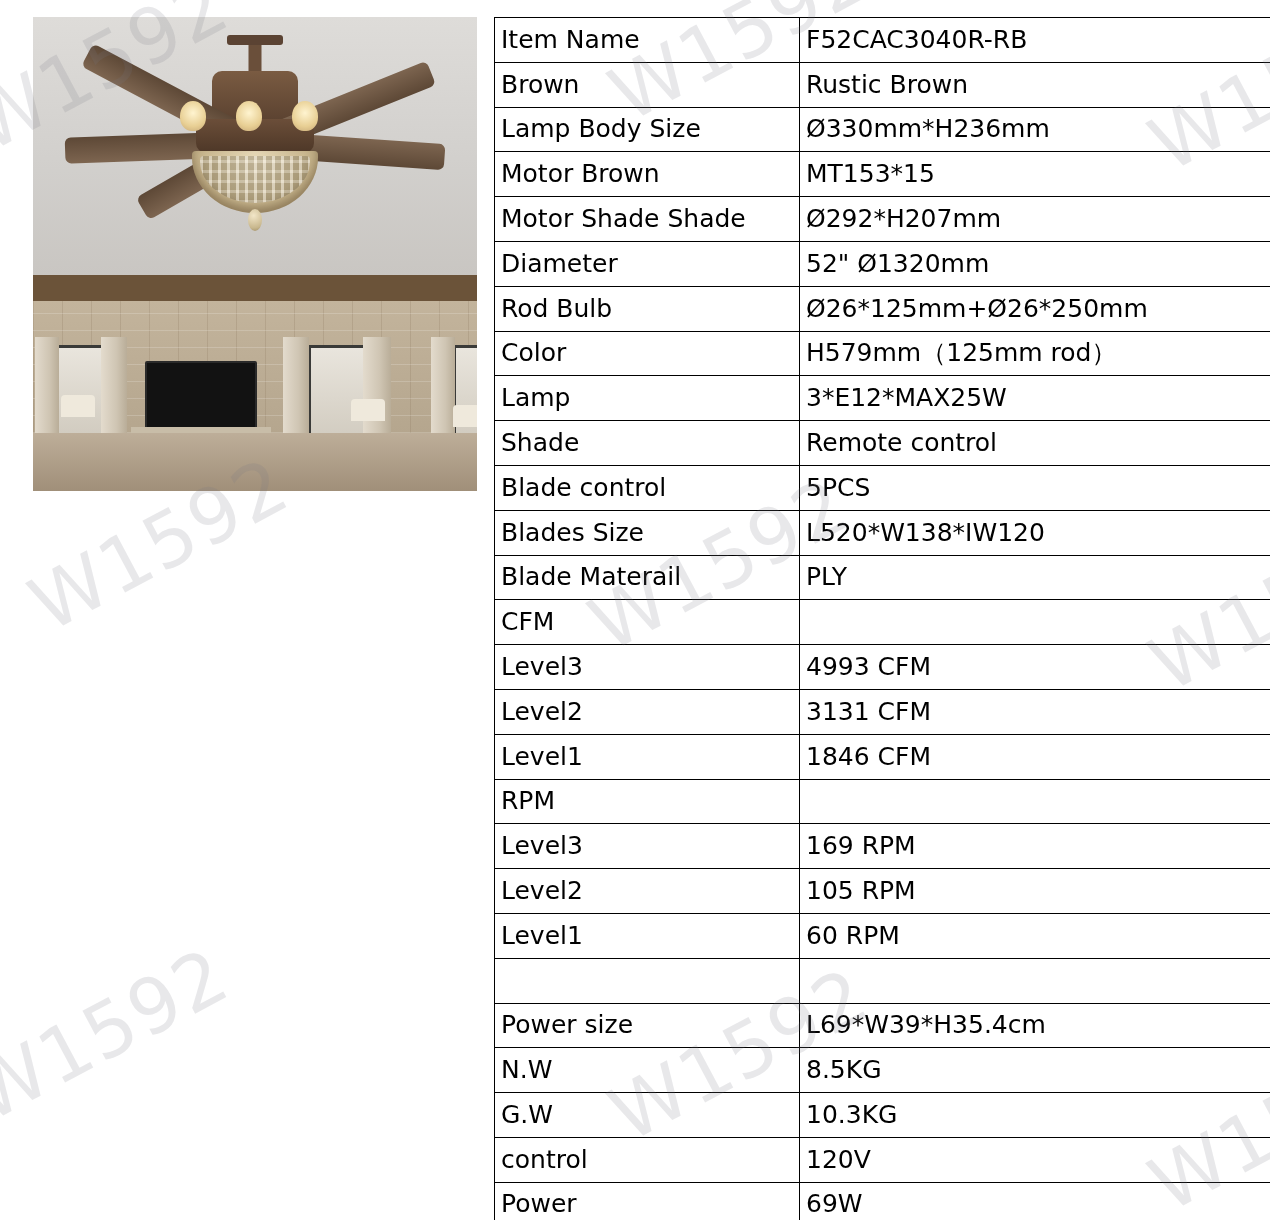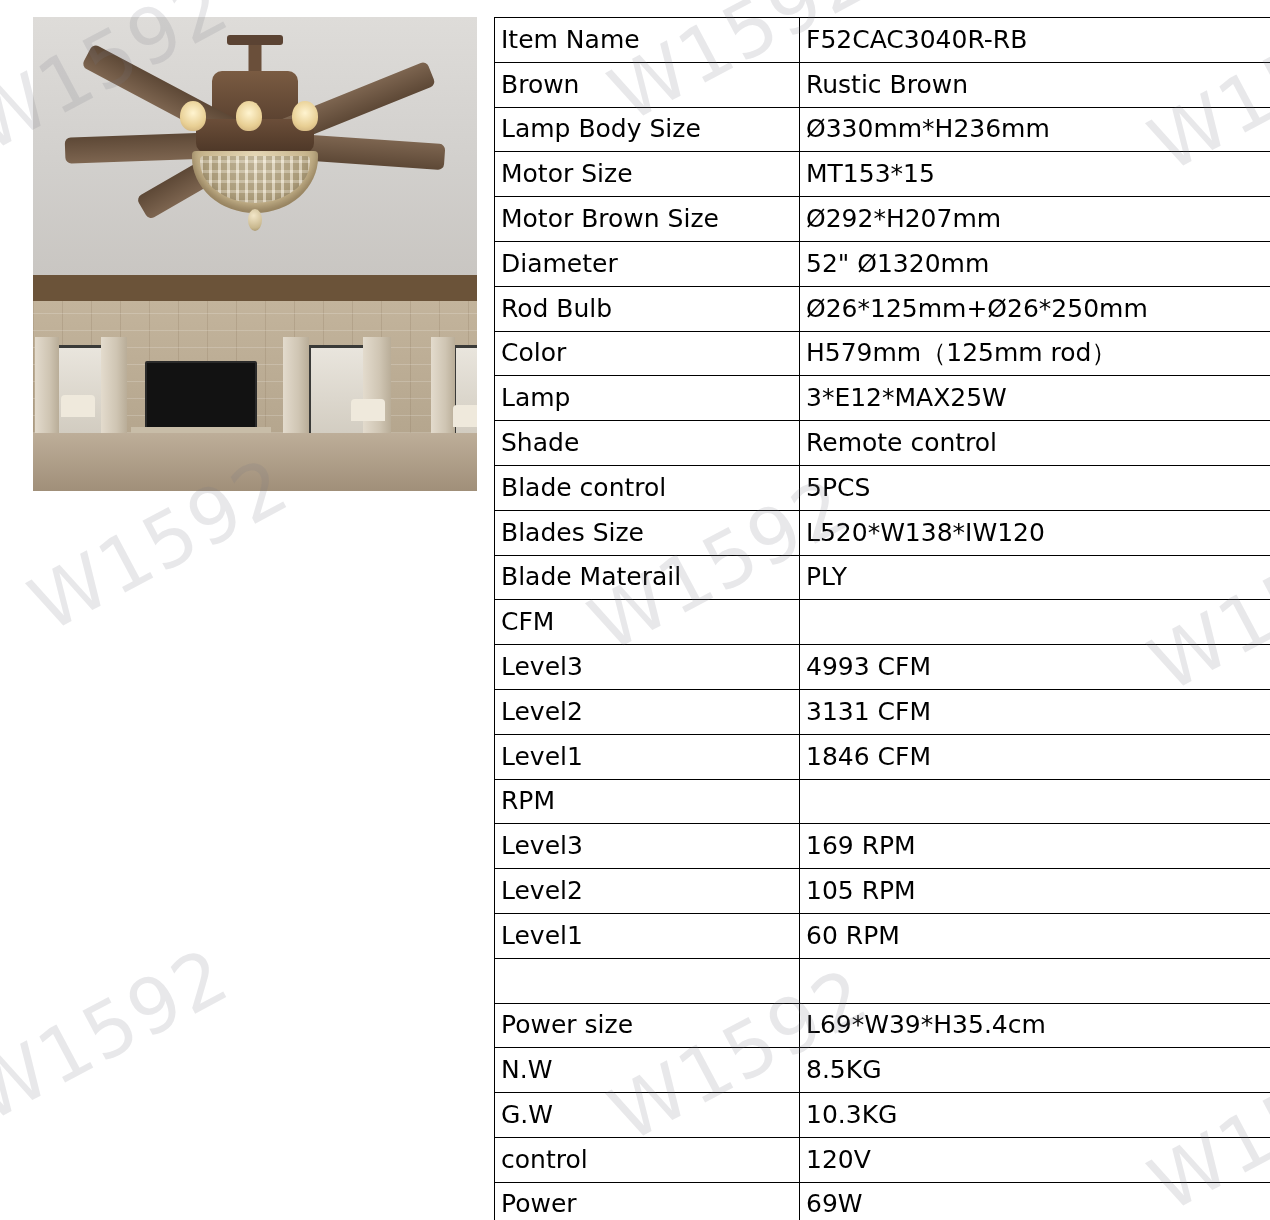--- a/index.html
+++ b/index.html
@@ -352,25 +352,25 @@
       </tr>
       <tr>
         <td class="label">Brown</td>
         <td class="value">Rustic Brown</td>
       </tr>
       <tr>
         <td class="label">Lamp Body Size</td>
         <td class="value">Ø330mm*H236mm</td>
       </tr>
       <tr>
-        <td class="label">Motor Size</td>
+        <td class="label">Motor Brown</td>
         <td class="value">MT153*15</td>
       </tr>
       <tr>
-        <td class="label">Motor Brown Size</td>
+        <td class="label">Motor Shade Shade</td>
         <td class="value">Ø292*H207mm</td>
       </tr>
       <tr>
         <td class="label">Diameter</td>
         <td class="value">52" Ø1320mm</td>
       </tr>
       <tr>
         <td class="label">Rod Bulb</td>
         <td class="value">Ø26*125mm+Ø26*250mm</td>
       </tr>

